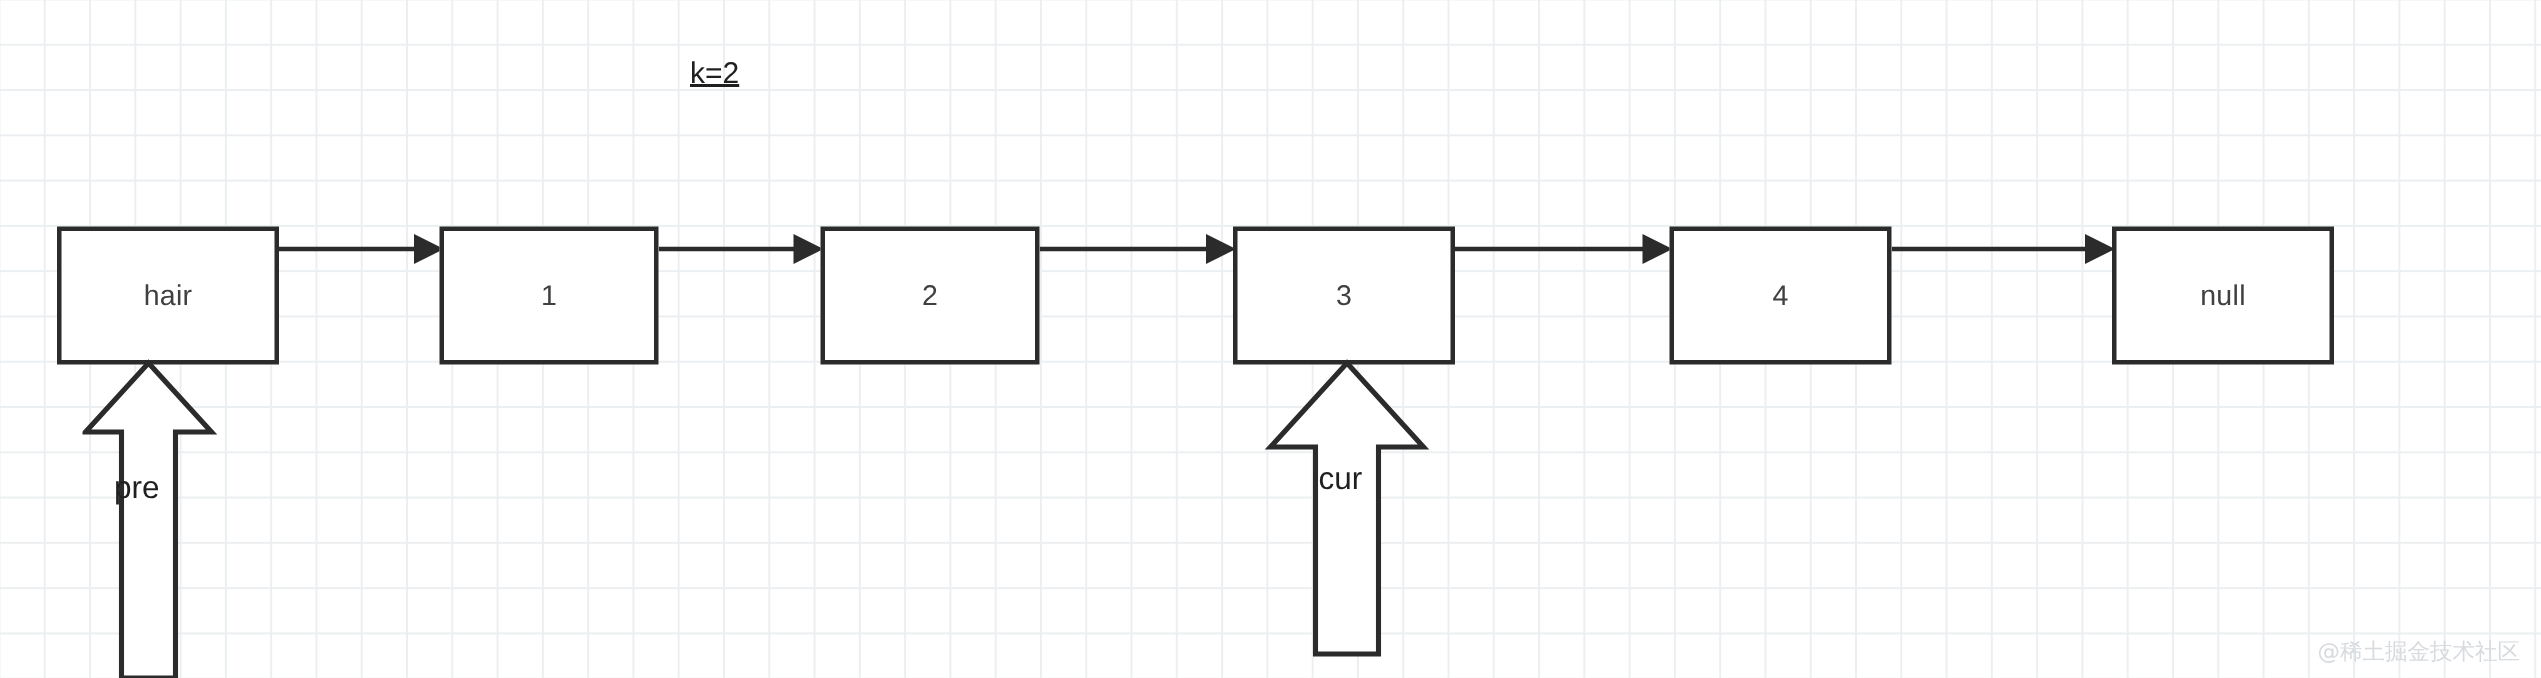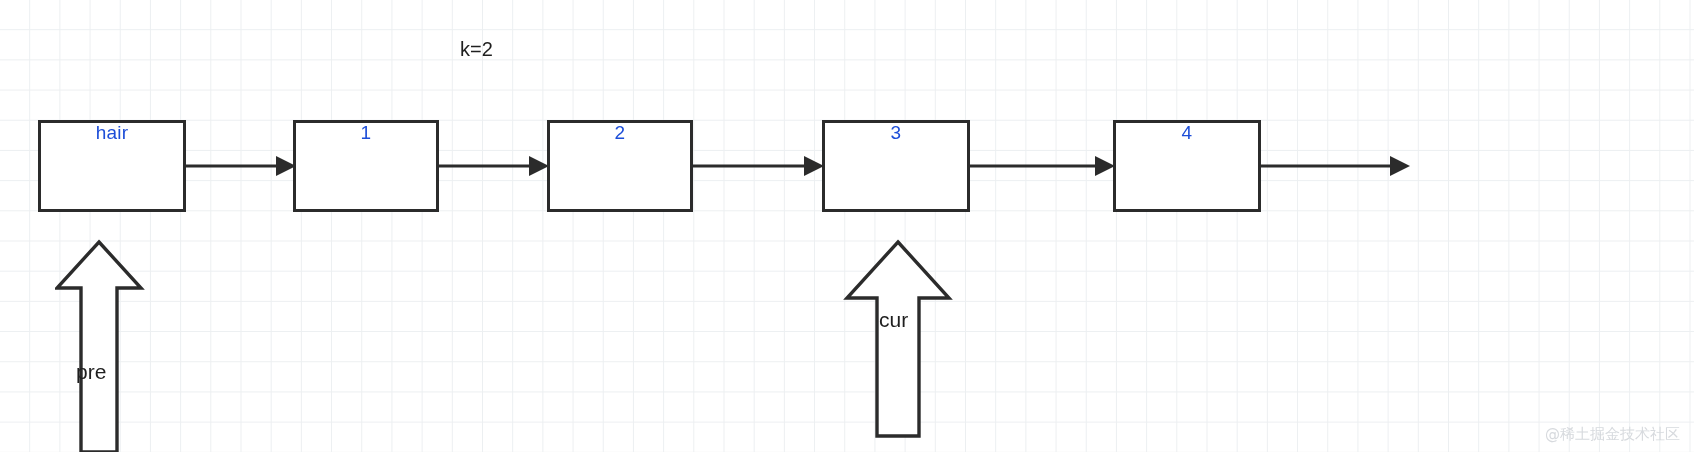--- a/index.html
+++ b/index.html
@@ -19,25 +19,26 @@
     background-size: 30.2px 30.2px;
     background-position: -1px -1px;
     font-family: "Liberation Sans", sans-serif;
   }
   .node-box {
     position: absolute;
     box-sizing: border-box;
     border: 3px solid #2b2b2b;
     background: #ffffff;
     display: flex;
-    align-items: flex-start;
+    align-items: center;
     justify-content: center;
     font-size: 19px;
-    color: #1d4ed8;
+    color: #404040;
     letter-spacing: 0.2px;
+    margin-top: 31px;
   }
   .node-label {
     line-height: 1;
     user-select: none;
   }
   .k-label {
     position: absolute;
     font-size: 20px;
     color: #1f1f1f;
     white-space: nowrap;
@@ -64,21 +65,21 @@
     white-space: nowrap;
     user-select: none;
     font-family: "DejaVu Sans", sans-serif;
   }
 </style>
 </head>
 <body>
 
 <div id="canvas">
 
-  <div class="k-label" style="left:460px; top:38px;">k=2</div>
+  <div class="k-label" style="left:460px; top:38px;text-decoration:underline;">k=2</div>
 
   <div class="link-arrow" style="left:186px; top:150px;">
     <svg width="110" height="32" viewBox="0 0 110 32">
       <line x1="0" y1="16" x2="92" y2="16" stroke="#2b2b2b" stroke-width="3"></line>
       <polygon points="90,6 110,16 90,26" fill="#2b2b2b"></polygon>
     </svg>
   </div>
 
   <div class="link-arrow" style="left:439px; top:150px;">
     <svg width="110" height="32" viewBox="0 0 110 32">
@@ -121,27 +122,30 @@
   </div>
 
   <div class="node-box" style="left:822px; top:120px; width:148px; height:92px;">
     <span class="node-label">3</span>
   </div>
 
   <div class="node-box" style="left:1113px; top:120px; width:148px; height:92px;">
     <span class="node-label">4</span>
   </div>
 
+  <div class="node-box" style="left:1408px; top:120px; width:148px; height:92px;">
+    <span class="node-label">null</span>
+  </div>
 
   <div class="block-arrow" style="left:55px; top:238px;">
     <svg width="90" height="214" viewBox="0 0 90 214">
       <path d="M 44 4 L 86 50 L 62 50 L 62 214 L 26 214 L 26 50 L 2 50 Z" fill="#ffffff" stroke="#2b2b2b" stroke-width="3.4" stroke-linejoin="miter"></path>
     </svg>
   </div>
-  <div class="ptr-label" style="left:76px; top:314px;margin-top:46px;">pre</div>
+  <div class="ptr-label" style="left:76px; top:314px;">pre</div>
 
   <div class="block-arrow" style="left:843px; top:238px;">
     <svg width="112" height="202" viewBox="0 0 112 202">
       <path d="M 55 4 L 106 60 L 76 60 L 76 198 L 34 198 L 34 60 L 4 60 Z" fill="#ffffff" stroke="#2b2b2b" stroke-width="3.4" stroke-linejoin="miter"></path>
     </svg>
   </div>
   <div class="ptr-label" style="left:879px; top:308px;">cur</div>
 
   <div class="watermark">@稀土掘金技术社区</div>
 

